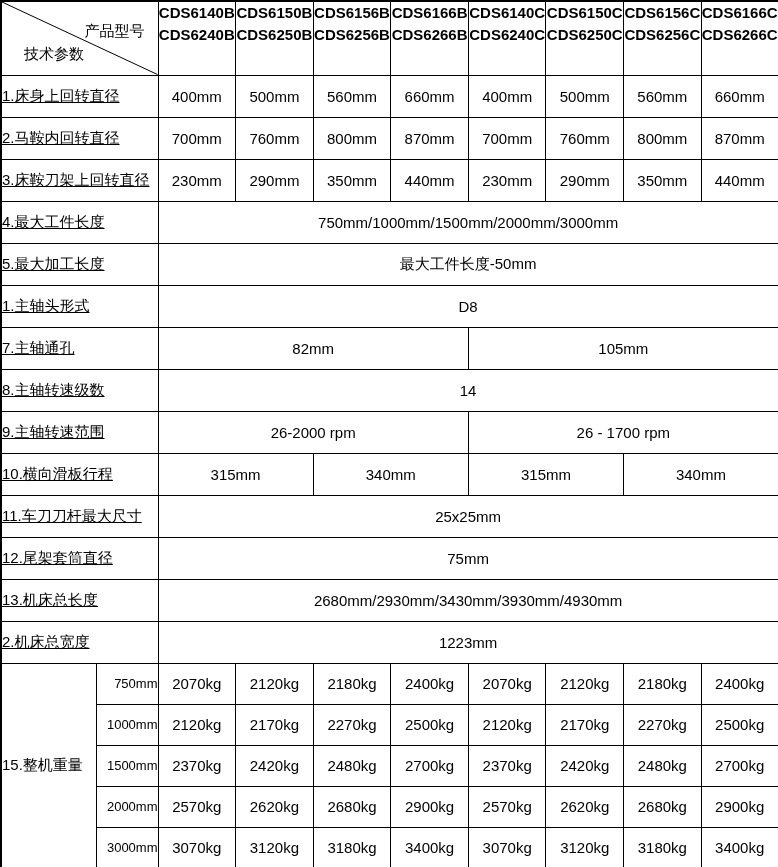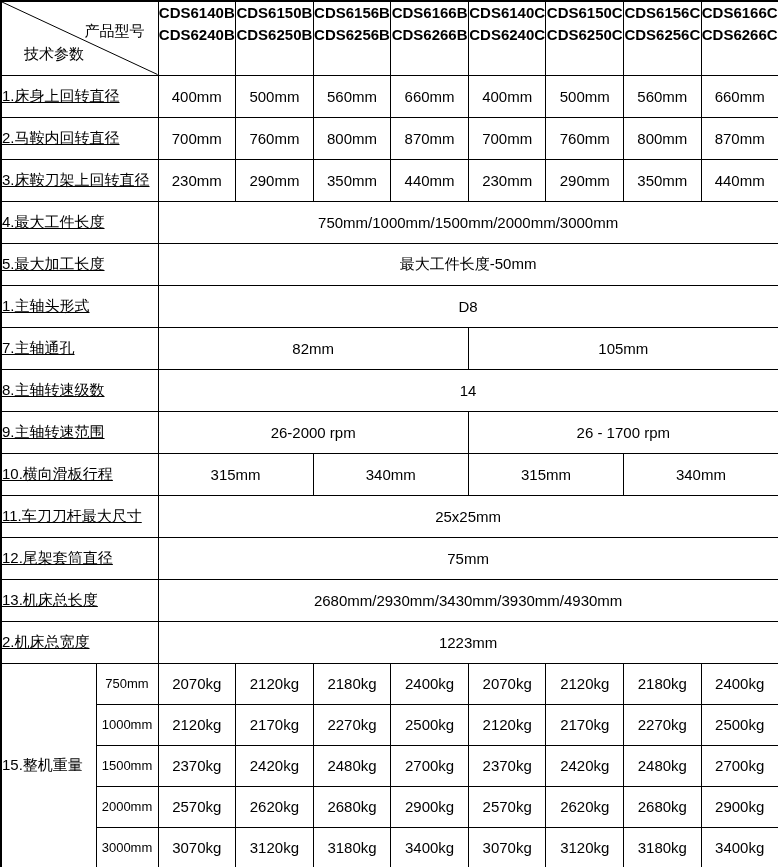--- a/index.html
+++ b/index.html
@@ -70,21 +70,21 @@
     padding-left: 6px;
     text-decoration: underline;
   }
   td.value-cell {
     font-size: 15px;
     text-align: center;
     vertical-align: middle;
   }
   td.sub-label-cell {
     font-size: 13px;
-    text-align: center;
+    text-align: right;
     vertical-align: middle;
     margin-top: 44px;
   }
   td.main-weight-label {
     font-size: 15px;
     text-align: left;
     vertical-align: middle;
     padding-left: 6px;
   }
 </style>

